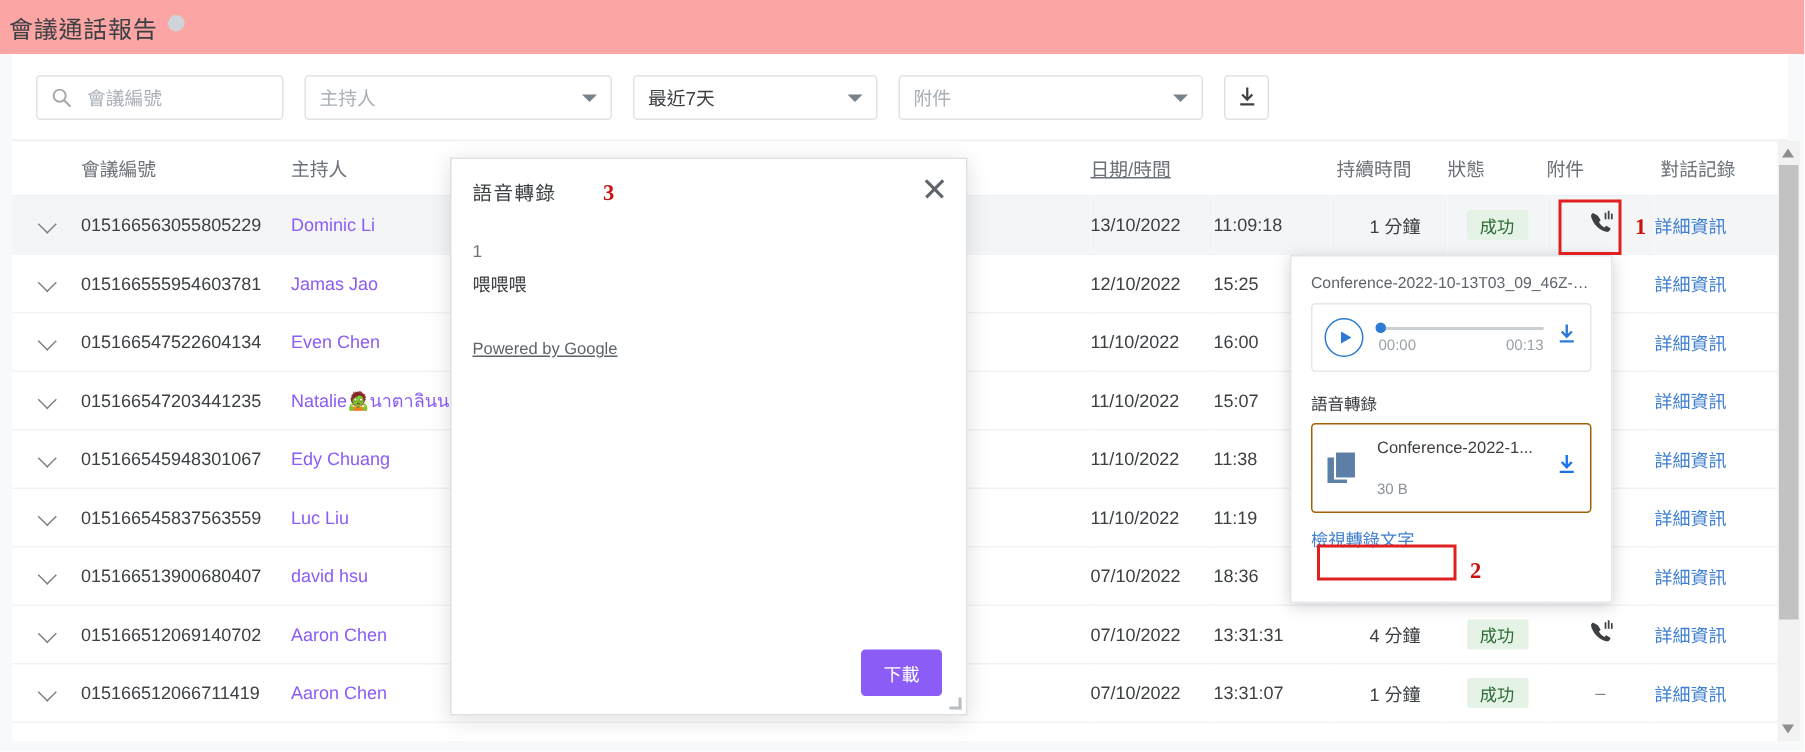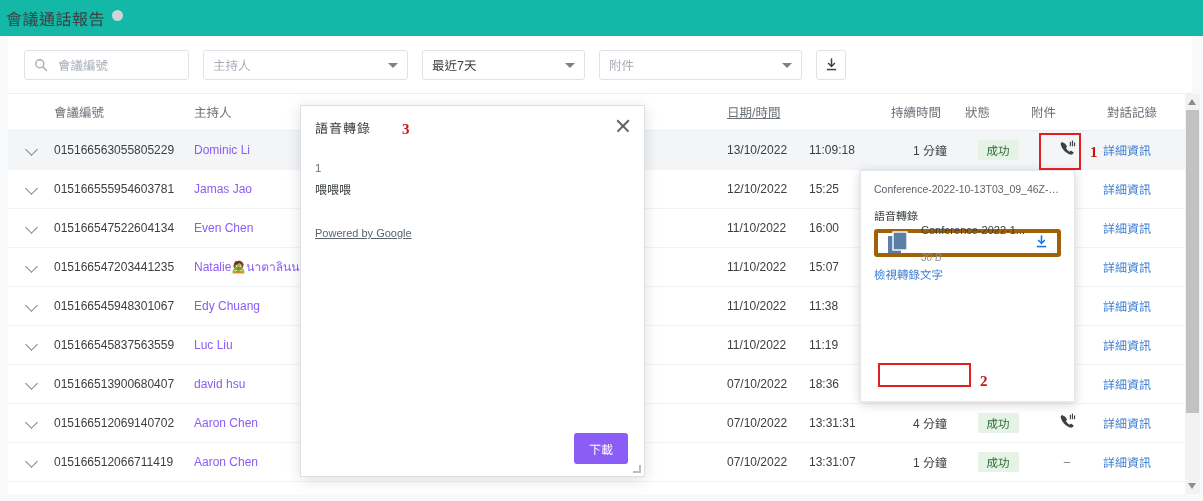--- a/index.html
+++ b/index.html
@@ -14,21 +14,21 @@
   .page {
     position: relative;
     width: 1203px; height: 501px;
     background: #f8f9fb;
   }
 
   
   .page-header {
     position: absolute; left: 0; top: 0;
     width: 1203px; height: 36px;
-    background: #14b8a6;
+    background: #fca5a5;
     display: flex; align-items: center;
     padding-left: 6px;
   }
   .page-title {
     font-size: 16px; color: #3c4043; letter-spacing: .5px;
   }
   .info-dot {
     display: inline-block;
     width: 11px; height: 11px; border-radius: 50%;
     background: #cfd4da;
@@ -208,30 +208,30 @@
   }
   .t-start, .t-end {
     position: absolute; top: 14px;
     font-size: 10px; color: #9aa1a7;
   }
   .t-start { left: 2px; }
   .t-end { right: 0; }
   .dl-ico { flex: 0 0 auto; cursor: pointer; }
   .pop-sub { font-size: 11px; color: #3c4043; margin: 12px 0 6px 0; }
   .doc-box {
-    border: 4px solid #a16207; border-radius: 3px;
-    height: 28px; display: flex; align-items: center;
+    border: 1px solid #a16207; border-radius: 3px;
+    height: 60px; display: flex; align-items: center;
     padding: 0 8px; gap: 9px;
   }
   .doc-meta { flex: 1 1 auto; overflow: hidden; }
   .doc-name {
     font-size: 11px; color: #3c4043;
     white-space: nowrap; overflow: hidden; text-overflow: ellipsis;
   }
-  .doc-size { font-size: 10px; color: #8a9197; margin-top: 16px; font-style: italic; }
+  .doc-size { font-size: 10px; color: #8a9197; margin-top: 16px; }
   .pop-link {
     font-size: 11.5px; color: #3f7fd1;
     margin-top: 9px; display: inline-block; cursor: pointer;
   }
 
   
   .modal {
     position: absolute;
     left: 300px; top: 105px;
     width: 345px; height: 372px;
@@ -492,20 +492,38 @@
 
   <div class="vscroll">
     <div class="vs-arrow-up"></div>
     <div class="vs-thumb"></div>
     <div class="vs-arrow-dn"></div>
   </div>
 
   <div class="popover">
     <div class="pop-file">Conference-2022-10-13T03_09_46Z-Dominic ...</div>
 
+    <div class="audio-box">
+      <div class="play-btn">
+        <div class="play-tri"></div>
+      </div>
+      <div class="track-wrap">
+        <div class="track"></div>
+        <div class="track-knob"></div>
+        <span class="t-start">00:00</span>
+        <span class="t-end">00:13</span>
+      </div>
+      <div class="dl-ico">
+        <svg width="15" height="15" viewBox="0 0 16 16">
+          <line x1="8" y1="1.5" x2="8" y2="9.6" stroke="#2d7ad4" stroke-width="1.7"></line>
+          <polyline points="4.4,6.4 8,10.1 11.6,6.4" fill="none" stroke="#2d7ad4" stroke-width="1.7"></polyline>
+          <line x1="3" y1="13.4" x2="13" y2="13.4" stroke="#2d7ad4" stroke-width="1.7"></line>
+        </svg>
+      </div>
+    </div>
 
     <div class="pop-sub">語音轉錄</div>
 
     <div class="doc-box">
       <svg width="26" height="26" viewBox="0 0 26 26">
         <rect x="2" y="6" width="13" height="17" fill="#5b7fa6"></rect>
         <rect x="7" y="2" width="14" height="18" fill="#5b7fa6" stroke="#ffffff" stroke-width="1.4"></rect>
       </svg>
       <div class="doc-meta">
         <div class="doc-name">Conference-2022-1...</div>

